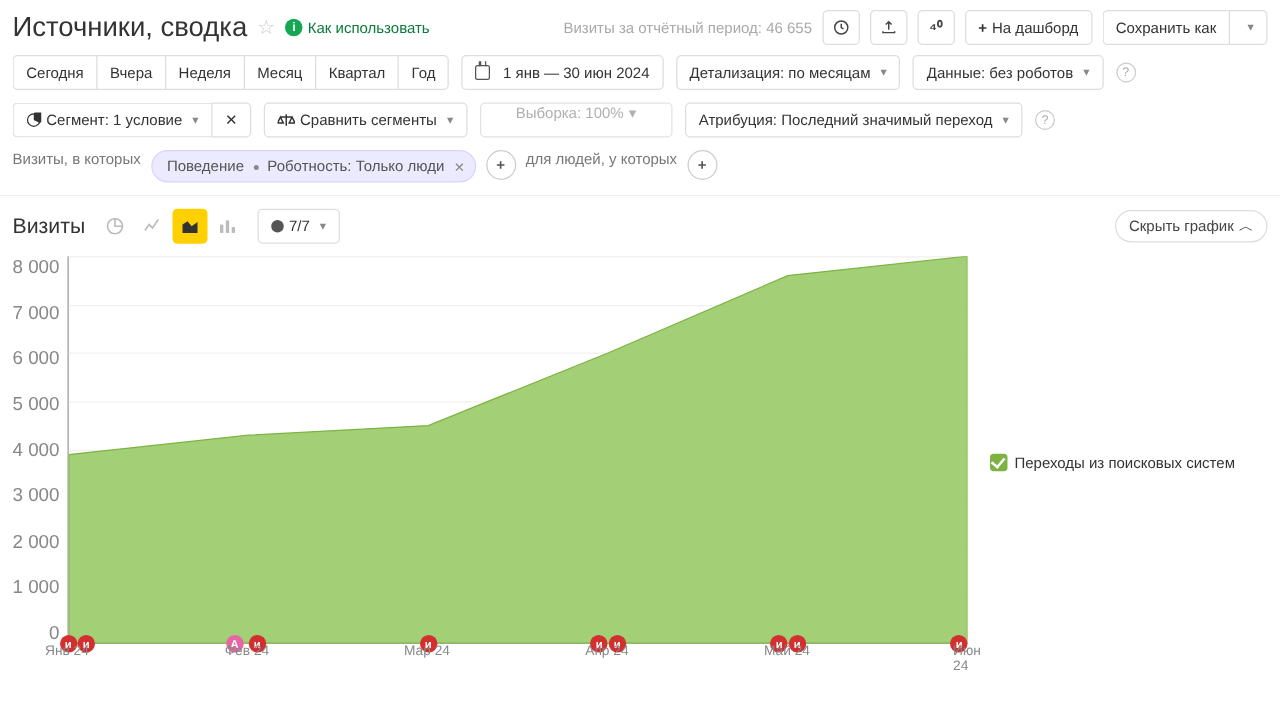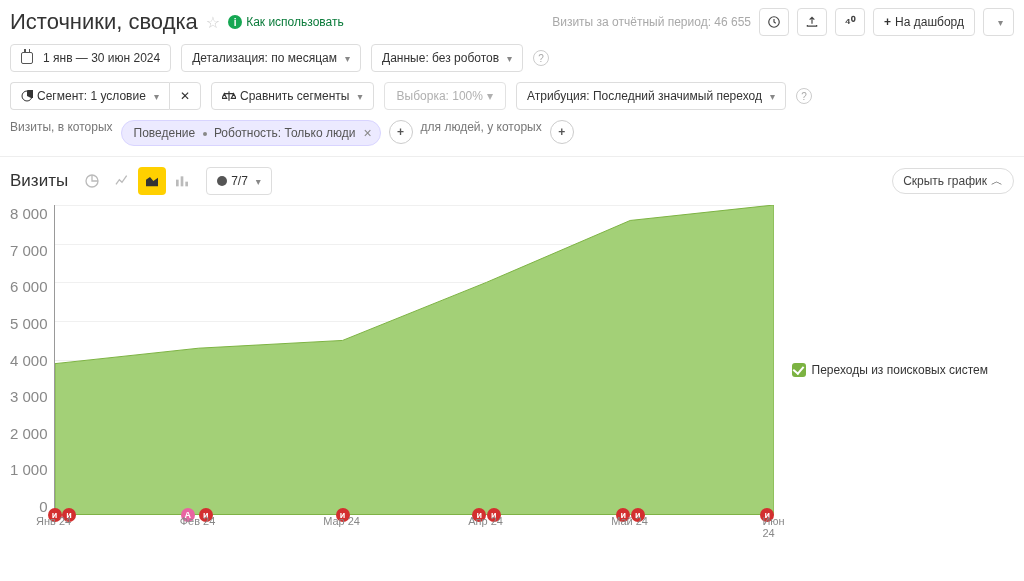--- a/index.html
+++ b/index.html
@@ -12,21 +12,21 @@
   .spacer { flex: 1; }
   .visits-period { color: #a9a9a9; font-size: 12px; margin-right: 0; }
   .iconbtn { border: 1px solid #ddd; background: #fff; border-radius: 4px; height: 28px; min-width: 30px; display: inline-flex; align-items: center; justify-content: center; color: #444; cursor: pointer; font-size: 13px; padding: 0 6px; }
   .btn { border: 1px solid #ddd; background: #fff; border-radius: 4px; height: 28px; display: inline-flex; align-items: center; padding: 0 10px; cursor: pointer; font-size: 12px; color: #333; gap: 4px; }
   .btn-group { display: inline-flex; }
   .btn-group .btn { border-radius: 0; border-right-width: 0; }
   .btn-group .btn:first-child { border-top-left-radius: 4px; border-bottom-left-radius: 4px; }
   .btn-group .btn:last-child { border-top-right-radius: 4px; border-bottom-right-radius: 4px; border-right-width: 1px; }
   .row2, .row3 { display: flex; align-items: center; padding: 4px 10px 6px; gap: 10px; }
   .detail-btn .chev, .btn .chev { color: #888; font-size: 10px; margin-left: 4px; }
-  .sample-pill { height: 28px; border: 1px solid #e2e2e2; border-radius: 4px; display: inline-flex; align-items: center; padding: 0 12px; color: #b0b0b0; font-size: 12px; gap: 4px; }
+  .sample-pill { height: 28px; border: 1px solid #e2e2e2; border-radius: 4px; display: inline-flex; align-items: flex-start; padding: 0 28px; color: #b0b0b0; font-size: 12px; gap: 4px; }
   .seg-row { display: flex; gap: 8px; padding: 4px 10px 6px; font-size: 12px; color: #777; }
   .seg-pill { background: #eceaff; border-radius: 14px; padding: 4px 8px 4px 12px; display: inline-flex; align-items: center; gap: 8px; color: #555; border: 1px solid #d8d4ff; }
   .seg-pill .x { color: #888; cursor: pointer; font-size: 14px; }
   .plus-circle { width: 24px; height: 24px; border: 1px solid #ccc; border-radius: 50%; display: inline-flex; align-items: center; justify-content: center; font-weight: bold; color: #555; cursor: pointer; }
   .dot-sep { width: 4px; height: 4px; background: #888; border-radius: 50%; display: inline-block; margin: 0 4px; vertical-align: middle; }
   .hr { border-top: 1px solid #eee; margin: 4px 0; }
   .chart-hdr { display: flex; align-items: center; padding: 6px 10px; gap: 10px; }
   .chart-title { font-size: 17px; font-weight: 500; }
   .view-toggle { display: inline-flex; gap: 2px; }
   .view-toggle .vbtn { width: 28px; height: 28px; border-radius: 4px; display: inline-flex; align-items: center; justify-content: center; color: #888; cursor: pointer; }
@@ -75,27 +75,36 @@
     <svg width="14" height="14" viewBox="0 0 24 24" fill="none" stroke="#444" stroke-width="2">
         <path d="M4 17v2h16v-2M12 4v11M8 8l4-4 4 4"></path>
       </svg>
   </span>
   <span class="iconbtn" style="font-weight:bold">⁴⁰</span>
   <span class="btn">
     <span style="font-weight:bold">+</span>
     <span>На дашборд</span>
   </span>
   <div class="btn-group">
+    <span class="btn">Сохранить как</span>
     <span class="btn">
         <span class="chev">▾</span>
       </span>
   </div>
 </div>
 
 <div class="row2">
+  <div class="btn-group">
+    <span class="btn">Сегодня</span>
+    <span class="btn">Вчера</span>
+    <span class="btn">Неделя</span>
+    <span class="btn">Месяц</span>
+    <span class="btn">Квартал</span>
+    <span class="btn">Год</span>
+  </div>
   <span class="btn">
     <span class="cal-icon"></span>
     <span>1 янв — 30 июн 2024</span>
   </span>
   <span class="btn detail-btn">
     <span>Детализация: по месяцам</span>
       <span class="chev">▾</span>
   </span>
   <span class="btn detail-btn">
     <span>Данные: без роботов</span>

